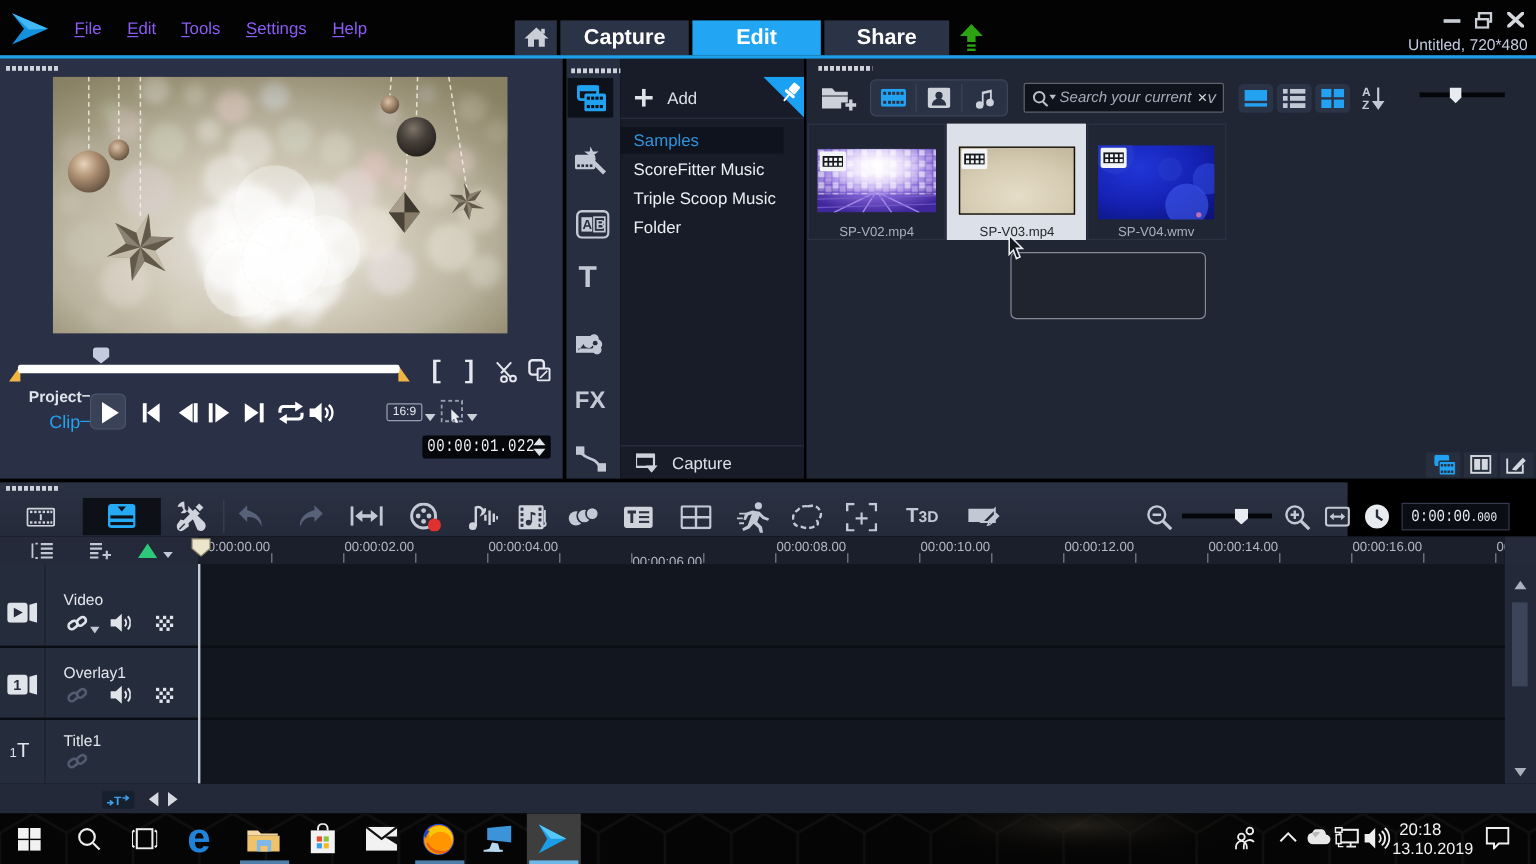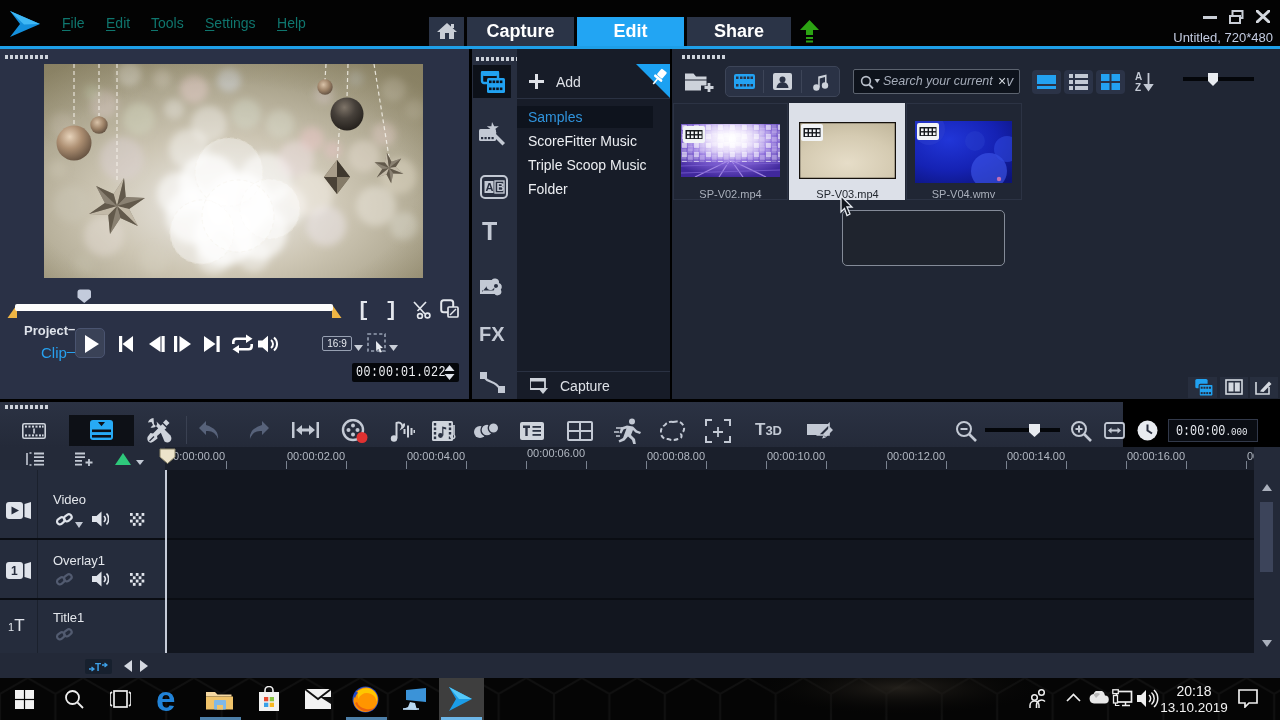--- a/index.html
+++ b/index.html
@@ -1,21 +1,21 @@
 <!DOCTYPE html>
 <html><head>
 <meta charset="utf-8">
 <style>
 * { margin:0; padding:0; box-sizing:border-box; }
 html,body { width:1280px; height:720px; overflow:hidden; background:#000; }
 body { font-family:"Liberation Sans", sans-serif; position:relative; }
 .abs { position:absolute; }
 
 #titlebar { left:0; top:0; width:1280px; height:46px; background:#030303; }
-.menuitem { position:absolute; top:15px; color:#0f766e; font-size:14px; }
+.menuitem { position:absolute; top:15px; color:#8b5cf6; font-size:14px; }
 .menuitem u { text-decoration:underline; text-underline-offset:2px; }
 .tab { position:absolute; top:17px; height:29px; background:#2b3447; color:#fff; font-size:18px; font-weight:bold; text-align:center; }
 #blueline { left:0; top:46px; width:1280px; height:3px; background:#1e9fe8; }
 
 #previewpanel { left:0; top:49px; width:469px; height:350px; background:#2a3146; }
 #vsep1 { left:469px; top:49px; width:3px; height:350px; background:#000; }
 #sidebar { left:472px; top:49px; width:45px; height:350px; background:#272e3f; }
 #navpanel { left:517px; top:49px; width:153px; height:350px; background:#171c28; }
 #vsep2 { left:670px; top:49px; width:2px; height:350px; background:#000; }
 #mediapanel { left:672px; top:49px; width:608px; height:350px; background:#202634; }
@@ -712,21 +712,21 @@
   </svg>
   <svg class="abs" style="left:115px;top:5px" width="30" height="14" viewBox="0 0 30 14">
     <path d="M8 1 L16 13 L0 13 Z" fill="#2ec87a"></path>
     <path d="M21 8 h8 l-4 5 Z" fill="#c3c9d4"></path>
   </svg>
 </div>
 <div id="ruler" class="abs" style="overflow:hidden">
   <div class="abs" style="left:2px;top:3px;color:#b2b8c2;font-size:11px;white-space:nowrap">00:00:00.00</div>
   <div class="abs" style="left:122px;top:3px;color:#b2b8c2;font-size:11px;white-space:nowrap">00:00:02.00</div>
   <div class="abs" style="left:242px;top:3px;color:#b2b8c2;font-size:11px;white-space:nowrap">00:00:04.00</div>
-  <div class="abs" style="left:362px;top:0;color:#b2b8c2;font-size:11px;white-space:nowrap">00:00:06.00</div>
+  <div class="abs" style="left:362px;top:16px;color:#b2b8c2;font-size:11px;white-space:nowrap">00:00:06.00</div>
   <div class="abs" style="left:482px;top:3px;color:#b2b8c2;font-size:11px;white-space:nowrap">00:00:08.00</div>
   <div class="abs" style="left:602px;top:3px;color:#b2b8c2;font-size:11px;white-space:nowrap">00:00:10.00</div>
   <div class="abs" style="left:722px;top:3px;color:#b2b8c2;font-size:11px;white-space:nowrap">00:00:12.00</div>
   <div class="abs" style="left:842px;top:3px;color:#b2b8c2;font-size:11px;white-space:nowrap">00:00:14.00</div>
   <div class="abs" style="left:962px;top:3px;color:#b2b8c2;font-size:11px;white-space:nowrap">00:00:16.00</div>
   <div class="abs" style="left:1082px;top:3px;color:#b2b8c2;font-size:11px;white-space:nowrap">00:00:18.00</div>
   <div class="abs" style="left:61px;top:14px;width:1px;height:8px;background:#7a8290"></div>
   <div class="abs" style="left:121px;top:14px;width:1px;height:8px;background:#7a8290"></div>
   <div class="abs" style="left:181px;top:14px;width:1px;height:8px;background:#7a8290"></div>
   <div class="abs" style="left:241px;top:14px;width:1px;height:8px;background:#7a8290"></div>
@@ -948,18 +948,18 @@
     <path d="M3.5 14 v2.5 h4" stroke="#eee" stroke-width="1.2" fill="none"></path>
   </svg>
   <svg class="abs" style="left:1137px;top:11px" width="22" height="19" viewBox="0 0 22 19">
     <path d="M0 6 h4 l5 -5 v17 l-5 -5 h-4 Z" fill="#eee"></path>
     <g fill="none" stroke="#eee" stroke-width="1.5">
       <path d="M12 6 a4.5 4.5 0 0 1 0 7"></path>
       <path d="M14.5 3.5 a8 8 0 0 1 0 12"></path>
       <path d="M17 1 a11.5 11.5 0 0 1 0 17"></path>
     </g>
   </svg>
-  <div class="abs" style="left:1166px;top:5px;width:56px;text-align:center;color:#f2f2f2;font-size:14px">20:18</div>
+  <div class="abs" style="left:1166px;top:5px;width:56px;color:#f2f2f2;font-size:14px">20:18</div>
   <div class="abs" style="left:1154px;top:22px;width:80px;text-align:center;color:#f2f2f2;font-size:13.5px">13.10.2019</div>
   <svg class="abs" style="left:1238px;top:11px" width="20" height="19" viewBox="0 0 20 19">
     <path d="M1 1 h18 v13 h-8 l-4 4 v-4 h-6 Z" fill="none" stroke="#eee" stroke-width="1.7"></path>
   </svg>
 </div>
 
 </body></html>

